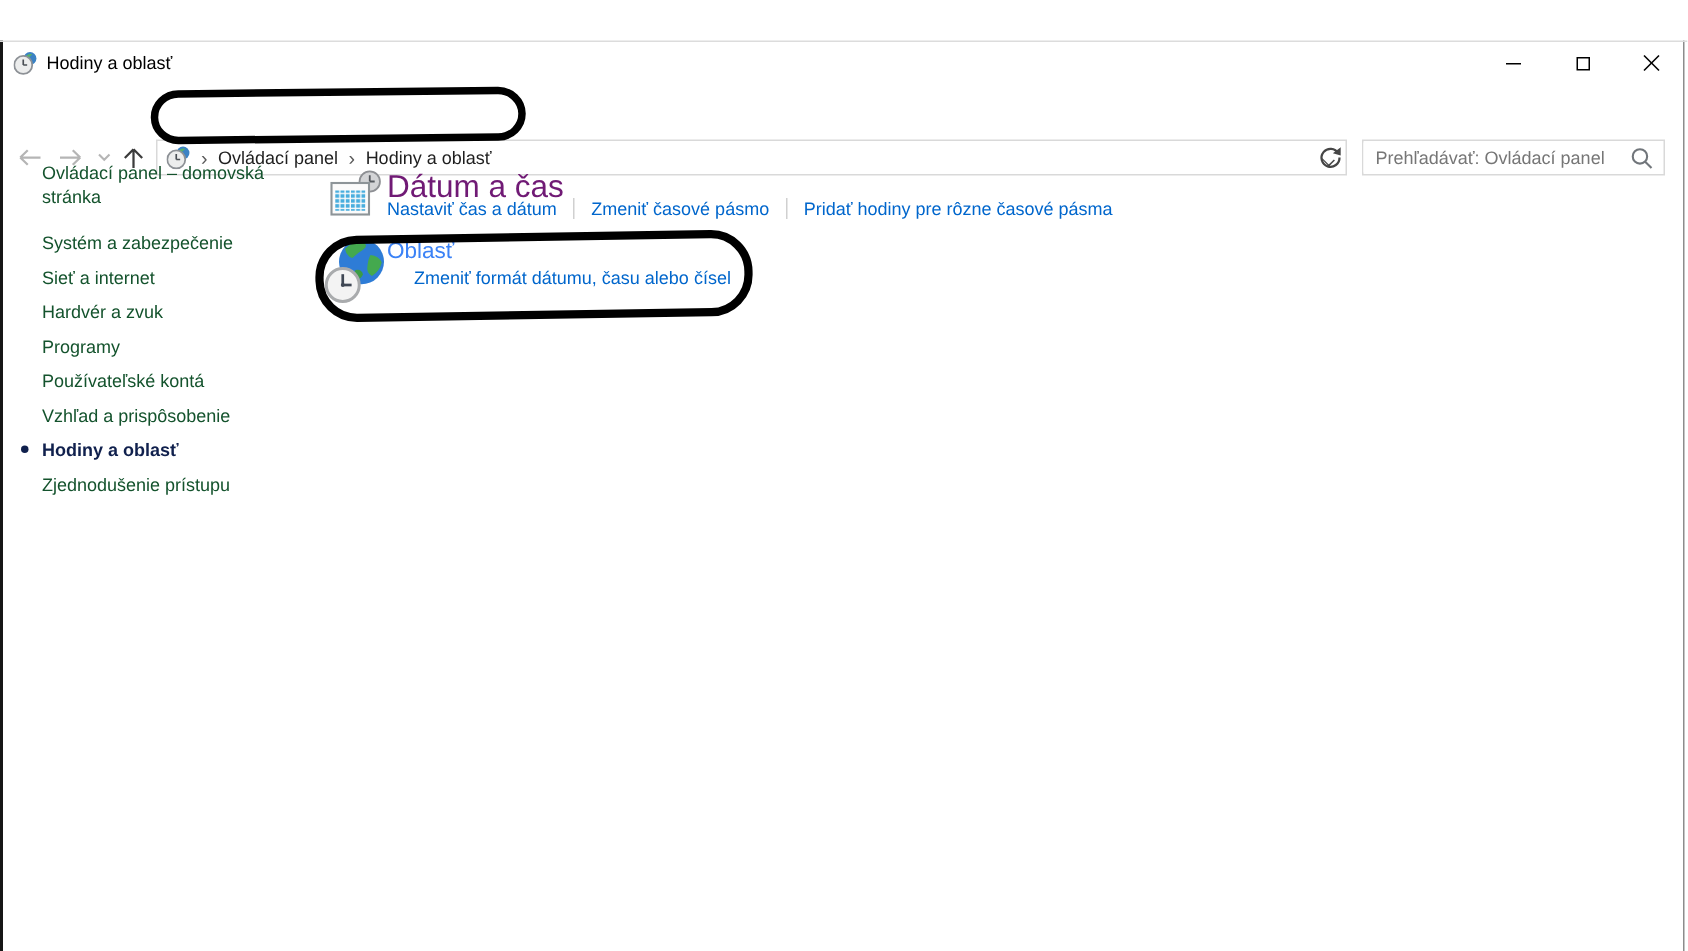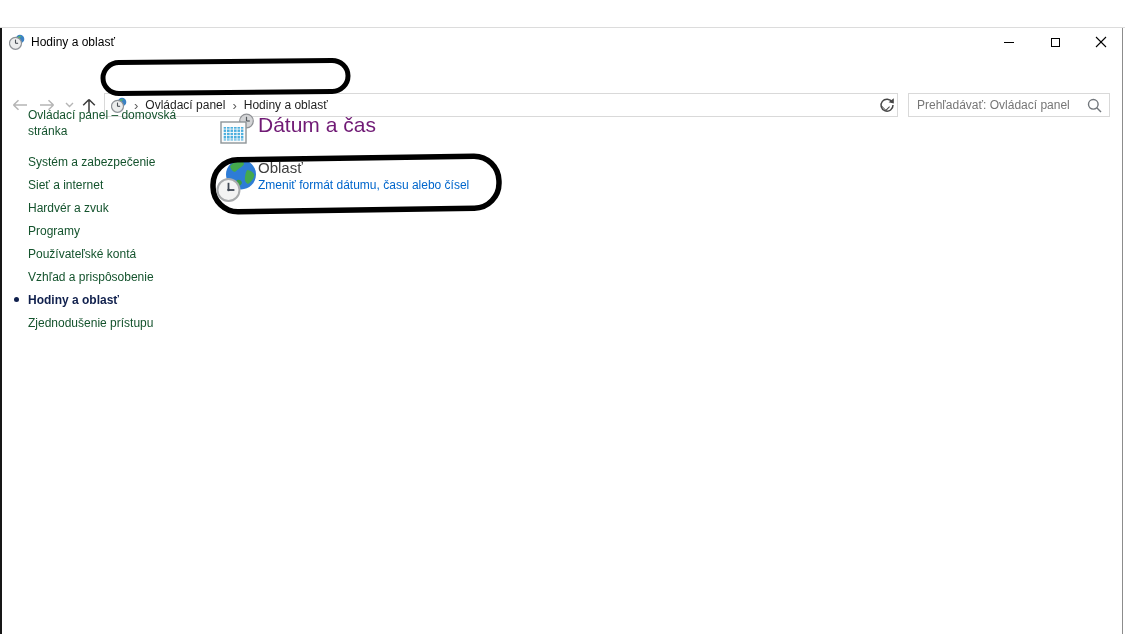--- a/index.html
+++ b/index.html
@@ -46,22 +46,22 @@
   .side-item.home { margin-bottom:15px; }
   .side-item.active { font-weight:bold; color:#10204d; }
   .side-bullet { position:absolute; left:-14px; top:5px; width:5px; height:5px;
                  border-radius:50%; background:#10204d; }
 
   
   .section-icon-1 { position:absolute; left:220px; top:86px; width:35px; height:34px; }
   .section-title-1 { position:absolute; left:258px; top:86px; font-size:21px; color:#701a75; white-space:nowrap; cursor:pointer; }
   .links-row-1 { position:absolute; left:258px; top:105px; display:flex; align-items:center; }
   .section-icon-2 { position:absolute; left:216px; top:131px; width:42px; height:46px; }
-  .section-title-2 { position:absolute; left:258px; top:132px; font-size:15px; color:#404040; white-space:nowrap; cursor:pointer; }
-  .links-row-2 { position:absolute; left:258px; top:151px; display:flex; align-items:center;text-align:right; }
+  .section-title-2 { position:absolute; left:258px; top:132px; font-size:15px; color:#3b82f6; white-space:nowrap; cursor:pointer; }
+  .links-row-2 { position:absolute; left:276px; top:151px; display:flex; align-items:center;text-align:right; }
   .task-link { font-size:12px; color:#0066cc; white-space:nowrap; cursor:pointer; }
   .link-sep { width:1px; height:14px; background:#d0d0d0; margin:0 11px; }
 
   
   .annotation-overlay { position:absolute; left:0; top:0; width:1125px; height:634px;
                         pointer-events:none; z-index:40; }
 
   
   .taskbar-sliver { position:absolute; left:0; top:627px; width:1125px; height:7px;
                     background:#3d3c3a; border-top:2px solid #8c8c8c; }
@@ -170,20 +170,27 @@
         <rect x="0" y="0" width="2.6" height="2.4" fill="#49aede"></rect>
       </pattern>
     </defs>
     <circle cx="26.5" cy="8" r="6.8" fill="#d3d4d6" stroke="#8e9094" stroke-width="1.2"></circle>
     <line x1="26.5" y1="8" x2="26.5" y2="3.8" stroke="#55595e" stroke-width="1.2"></line>
     <line x1="26.5" y1="8" x2="29.8" y2="8" stroke="#55595e" stroke-width="1.2"></line>
     <rect x="1" y="9" width="25" height="21" fill="#fbfbfb" stroke="#8d9498" stroke-width="1.4"></rect>
     <rect x="3.4" y="14" width="20.2" height="13.5" fill="url(#calgrid)"></rect>
   </svg>
   <div class="section-title-1">Dátum a čas</div>
+  <div class="links-row-1">
+    <span class="task-link">Nastaviť čas a dátum</span>
+    <span class="link-sep"></span>
+    <span class="task-link">Zmeniť časové pásmo</span>
+    <span class="link-sep"></span>
+    <span class="task-link">Pridať hodiny pre rôzne časové pásma</span>
+  </div>
 
   <svg class="section-icon-2" viewBox="0 0 42 46">
     <circle cx="25" cy="16.5" r="15" fill="#2e7cd6"></circle>
     <path d="M14 8 Q19 2.5 26 3.5 Q30 5.5 26 8.5 Q22 11 19 14 Q15 13 14 8 Z" fill="#44a94e"></path>
     <path d="M31 12 Q36.5 12.5 38.5 17 Q37 23 32 26 Q28 24 29 19 Q29.5 14.5 31 12 Z" fill="#44a94e"></path>
     <path d="M21 22 Q25 21 26 25 Q24 29 20.5 28.5 Q19 25 21 22 Z" fill="#3a9c45"></path>
     <circle cx="12.5" cy="32" r="11" fill="#f3f3f3" stroke="#a9abad" stroke-width="2"></circle>
     <line x1="12.5" y1="32" x2="12.5" y2="24.8" stroke="#3f4754" stroke-width="1.8"></line>
     <line x1="12.5" y1="32" x2="18.4" y2="32" stroke="#3f4754" stroke-width="1.8"></line>
     <circle cx="12.5" cy="32" r="1.3" fill="#3f4754"></circle>

